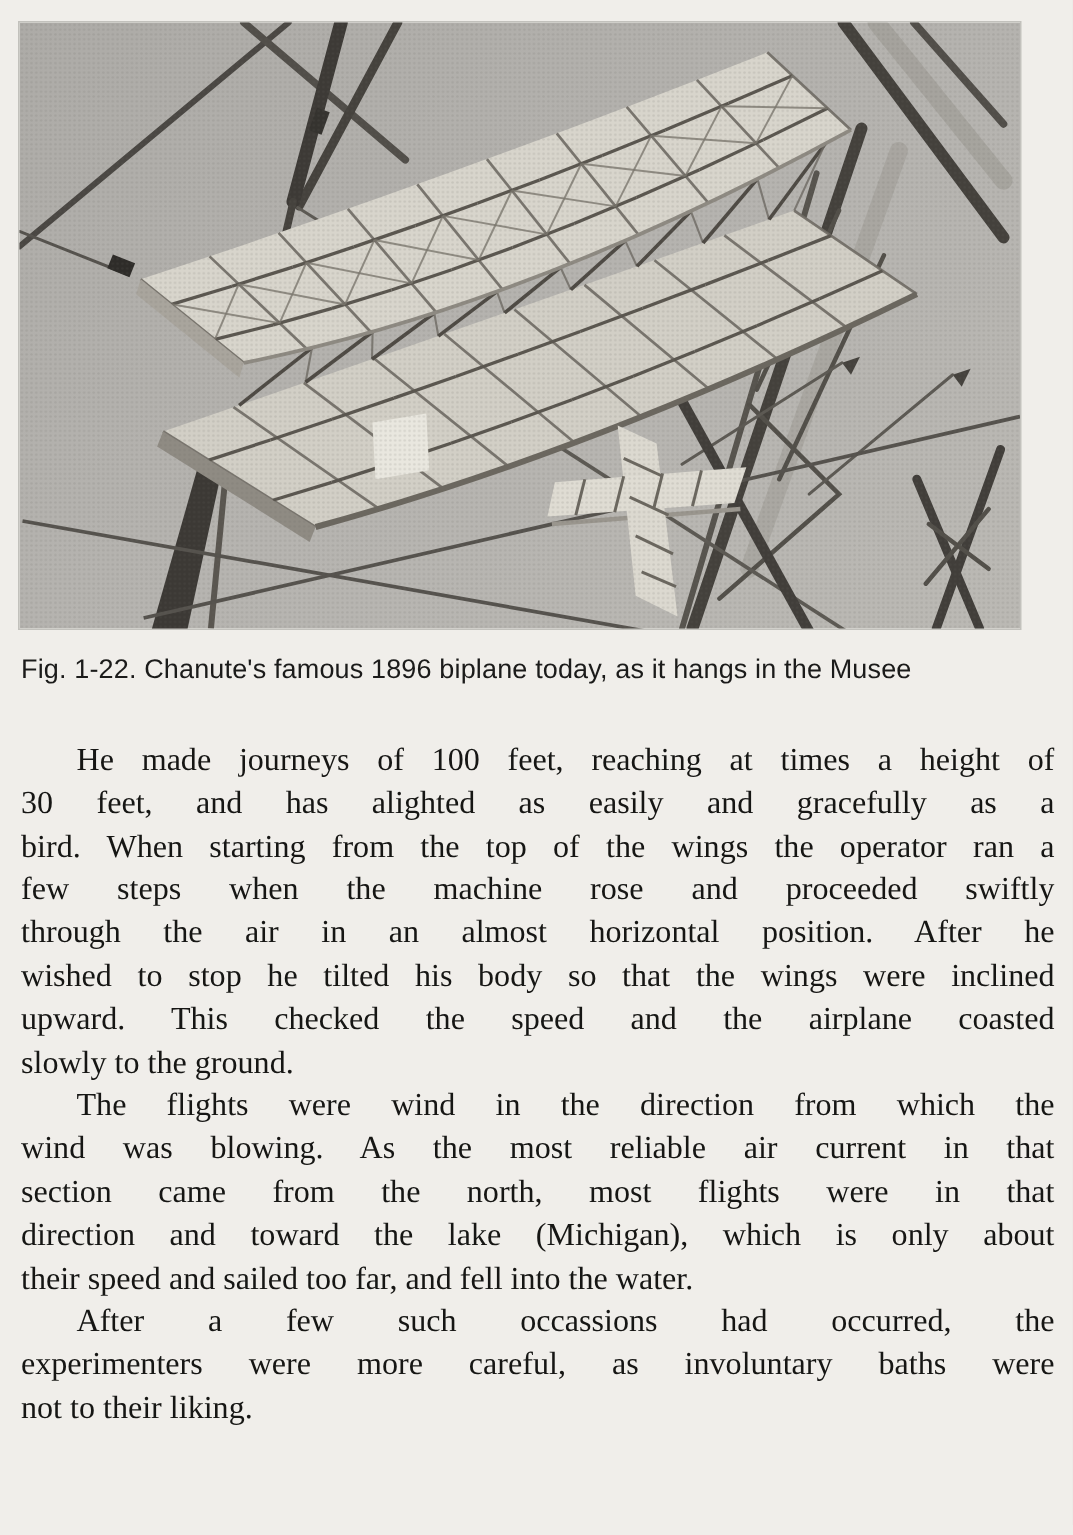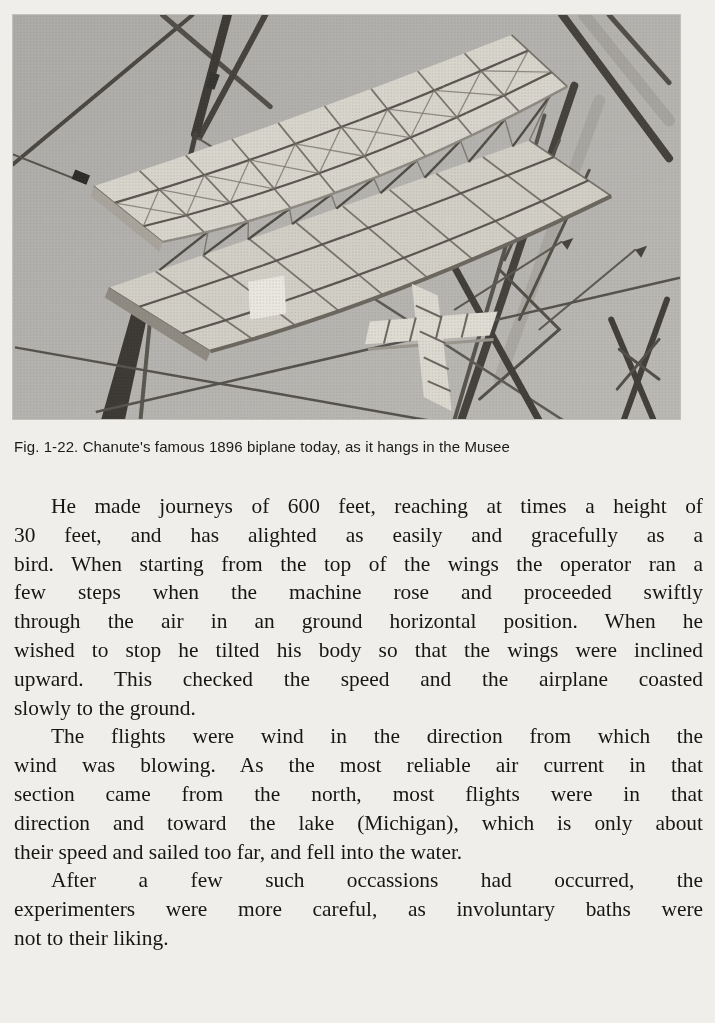--- a/index.html
+++ b/index.html
@@ -14,21 +14,21 @@
   .photo-wrap{
     position:absolute;left:12px;top:14px;
     width:669px;height:406px;
     border:1px solid rgba(110,108,102,.35);
     box-sizing:border-box;
   }
   .photo-wrap svg{display:block;width:667px;height:404px;}
   .caption{
     position:absolute;left:14px;top:434px;width:688px;
     font-family:"Liberation Sans", sans-serif;
-    font-size:15px;color:#1b1b1a;letter-spacing:.1px;
+    font-size:18px;color:#1b1b1a;letter-spacing:.1px;
   }
   .cline{height:25px;line-height:25px;white-space:nowrap;overflow:hidden;}
   .bodytext{
     position:absolute;left:14px;top:492px;width:689px;
     font-size:21.4px;color:#161614;
   }
   .bline{
     height:28.8px;line-height:28.8px;overflow:hidden;
     text-align:justify;text-align-last:justify;
   }
@@ -225,25 +225,25 @@
 
       <rect x="0" y="0" width="669" height="406" fill="url(#ht)" opacity="0.15"></rect>
     </svg>
   </div>
 
   <div class="caption" id="caption">
       <div class="cline">Fig. 1-22. Chanute's famous 1896 biplane today, as it hangs in the Musee</div>
     </div>
 
   <div class="bodytext" id="bodytext">
-      <div class="bline indent">He made journeys of 600 feet, reaching at times a height of</div>
+      <div class="bline indent">He made journeys of 100 feet, reaching at times a height of</div>
       <div class="bline">30 feet, and has alighted as easily and gracefully as a</div>
       <div class="bline">bird. When starting from the top of the wings the operator ran a</div>
       <div class="bline">few steps when the machine rose and proceeded swiftly</div>
-      <div class="bline">through the air in an ground horizontal position. When he</div>
+      <div class="bline">through the air in an almost horizontal position. After he</div>
       <div class="bline">wished to stop he tilted his body so that the wings were inclined</div>
       <div class="bline">upward. This checked the speed and the airplane coasted</div>
       <div class="bline para-end">slowly to the ground.</div>
       <div class="bline indent">The flights were wind in the direction from which the</div>
       <div class="bline">wind was blowing. As the most reliable air current in that</div>
       <div class="bline">section came from the north, most flights were in that</div>
       <div class="bline">direction and toward the lake (Michigan), which is only about</div>
       <div class="bline para-end">their speed and sailed too far, and fell into the water.</div>
       <div class="bline indent">After a few such occassions had occurred, the</div>
       <div class="bline">experimenters were more careful, as involuntary baths were</div>

